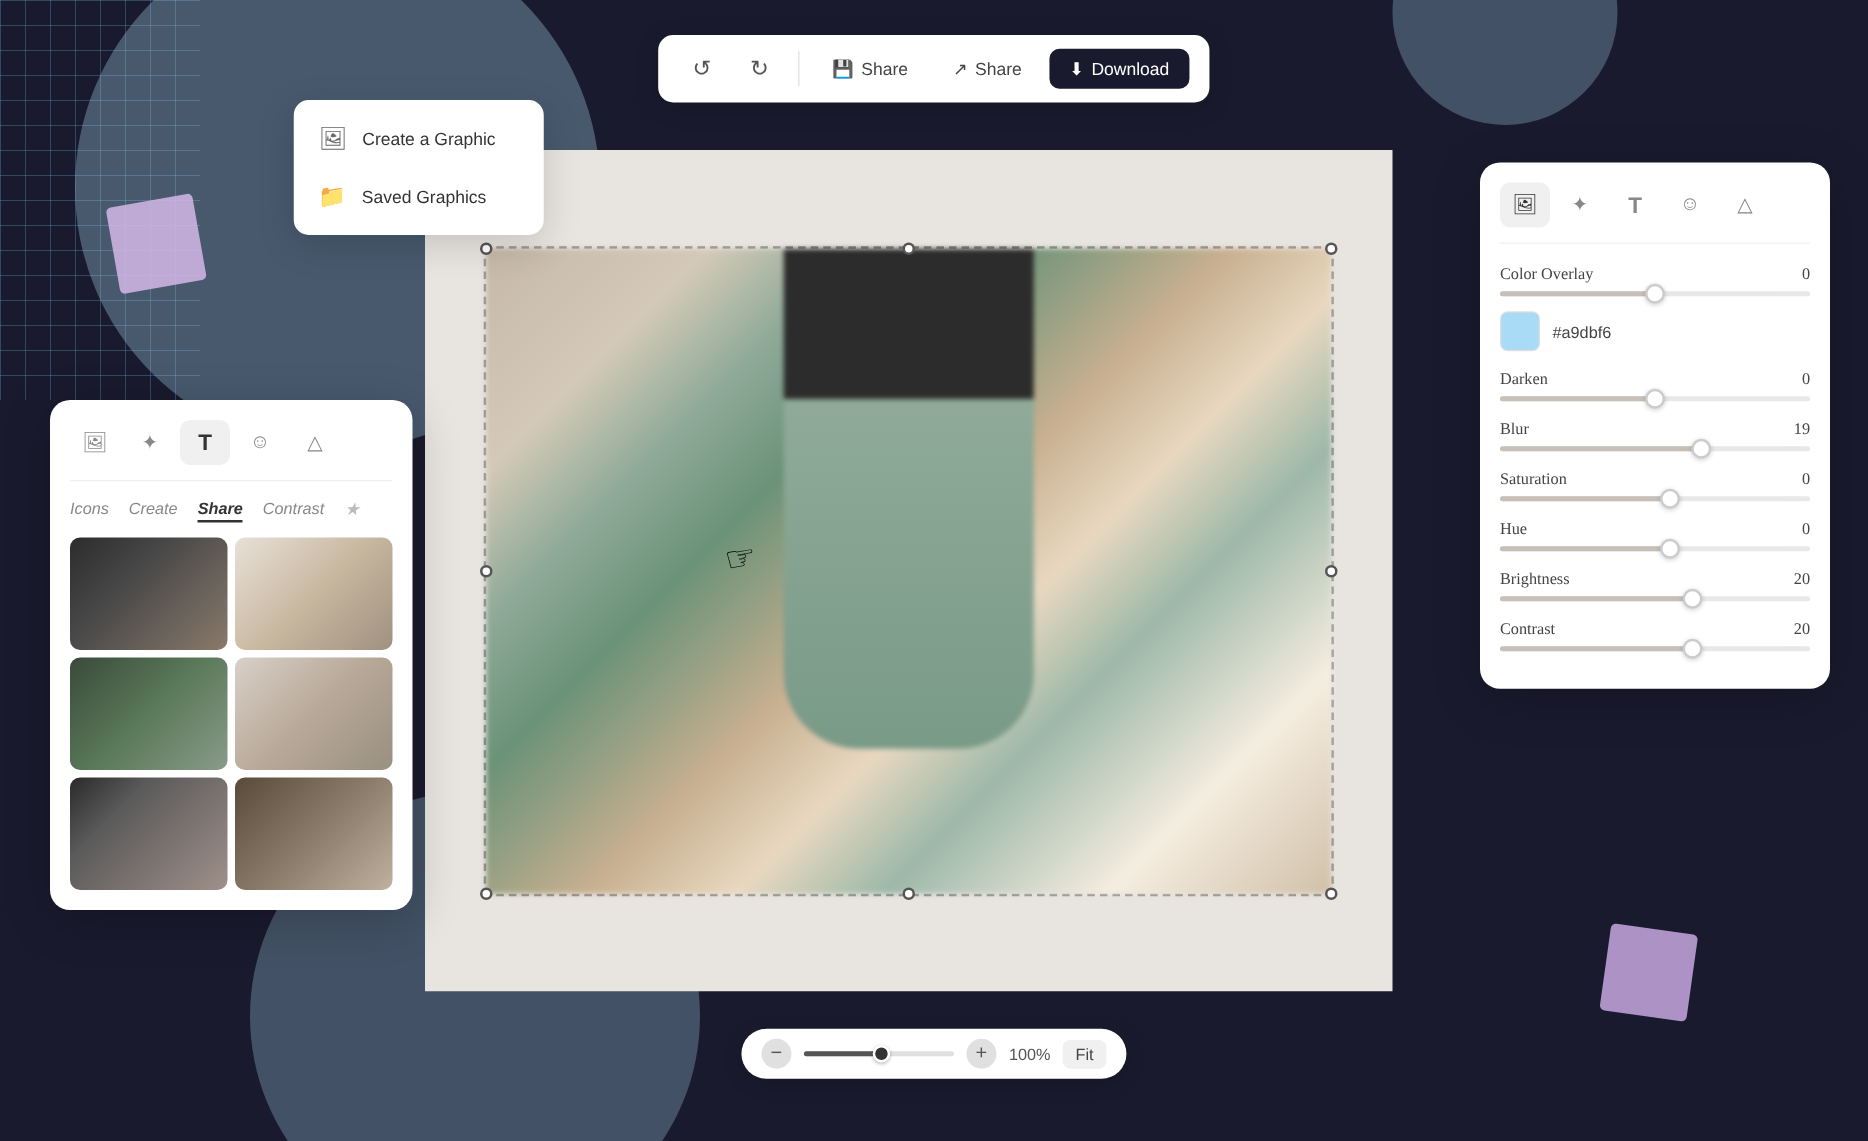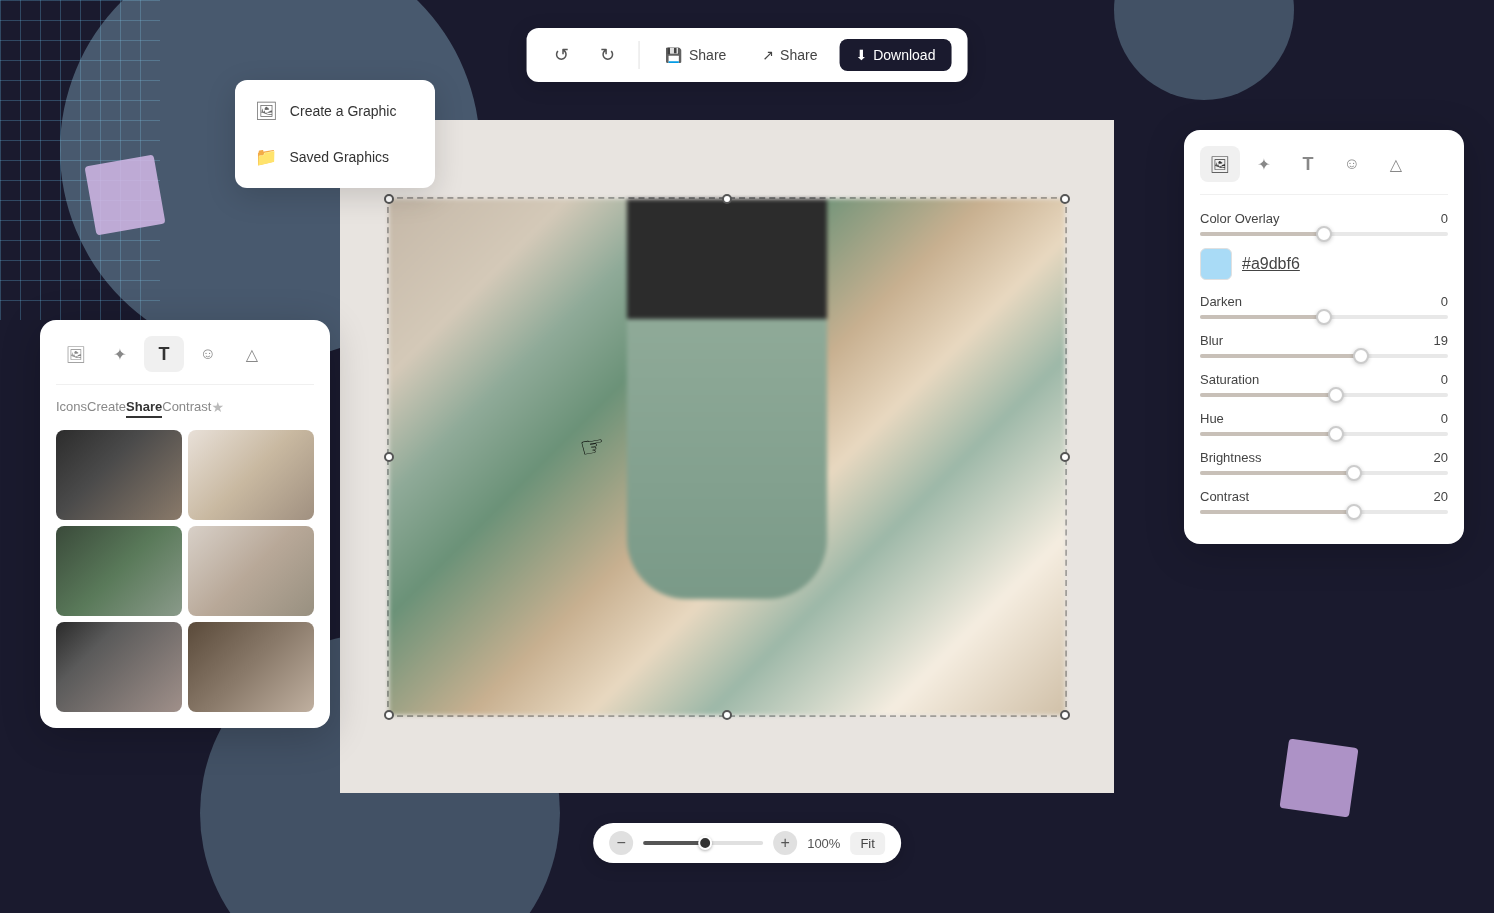--- a/index.html
+++ b/index.html
@@ -335,23 +335,24 @@
       color: #888;
       border: none;
       background: transparent;
     }
     .panel-tab.active {
       background: #f0f0f0;
       color: #333;
     }
     .media-sub-tabs {
       display: flex;
-      gap: 0;
+      gap: 16px;
       margin-bottom: 12px;
       font-size: 13px;
+      font-style: italic;
     }
     .media-sub-tab {
       color: #888;
       cursor: pointer;
       padding-bottom: 2px;
     }
     .media-sub-tab.active {
       color: #333;
       font-weight: 600;
       border-bottom: 2px solid #333;
@@ -432,20 +433,21 @@
       color: #333;
     }
 
     
     .adjustment-section { margin-bottom: 14px; }
     .adjustment-row {
       display: flex;
       align-items: flex-start;
       justify-content: space-between;
       margin-bottom: 6px;
+      font-family: Liberation Serif, serif;
     }
     .adjustment-label {
       font-size: 13px;
       color: #444;
       font-weight: 500;
     }
     .adjustment-value {
       font-size: 13px;
       color: #444;
     }
@@ -479,23 +481,22 @@
       margin-bottom: 14px;
     }
     .color-swatch {
       width: 32px;
       height: 32px;
       border-radius: 6px;
       background: #a9dbf6;
       border: 1px solid #e0e0e0;
     }
     .color-hex-label {
-      font-size: 16px;
+      font-size: 13px;
       color: #444;
-      text-decoration: underline;
     }
 
     
     .cursor-hand {
       position: absolute;
       font-size: 28px;
       z-index: 300;
       pointer-events: none;
       transform: rotate(-10deg);
     }

